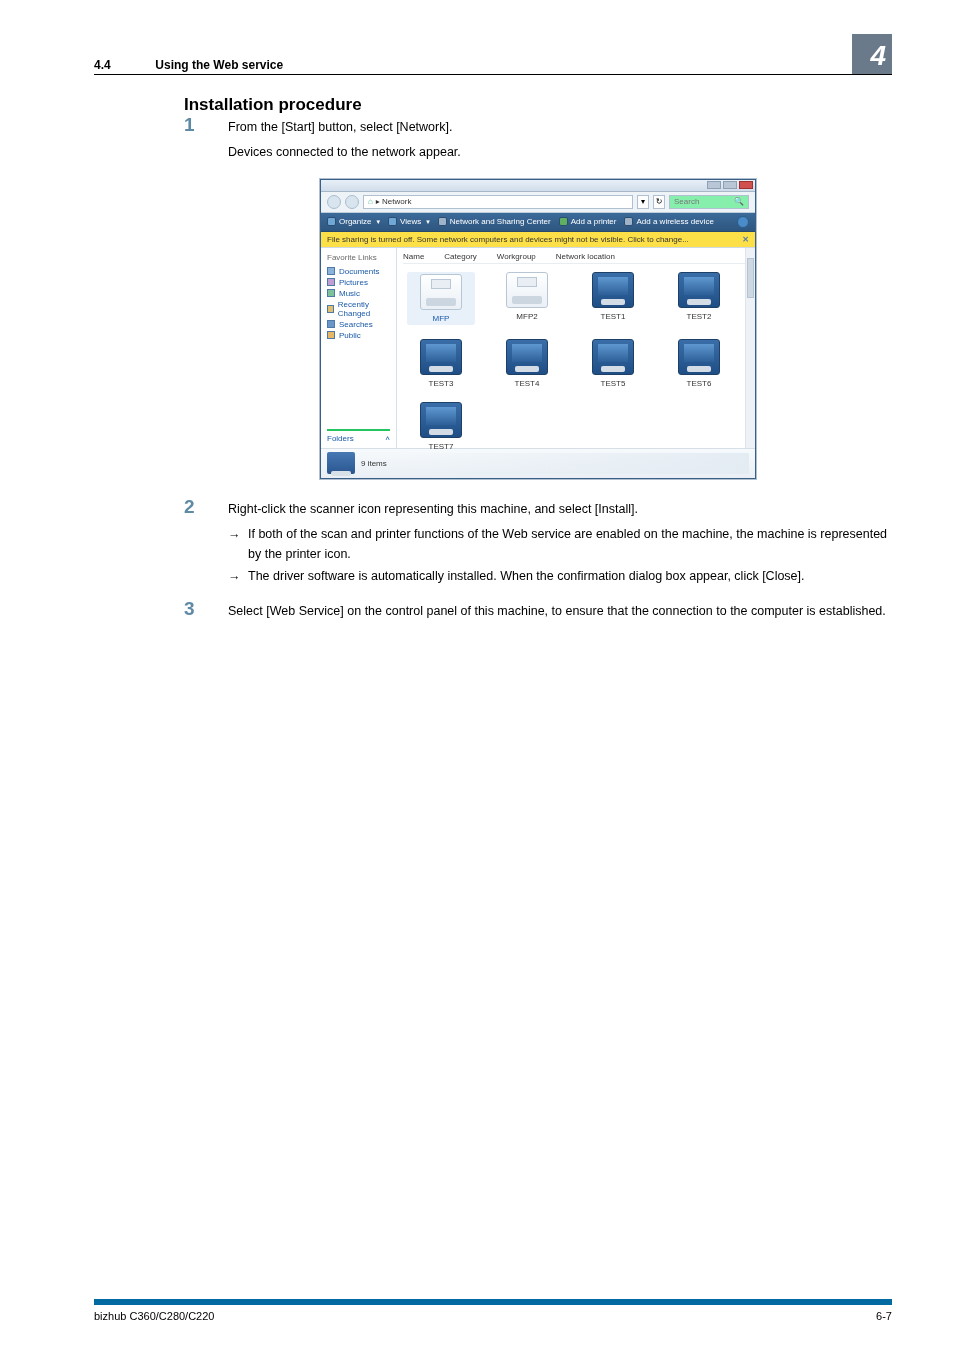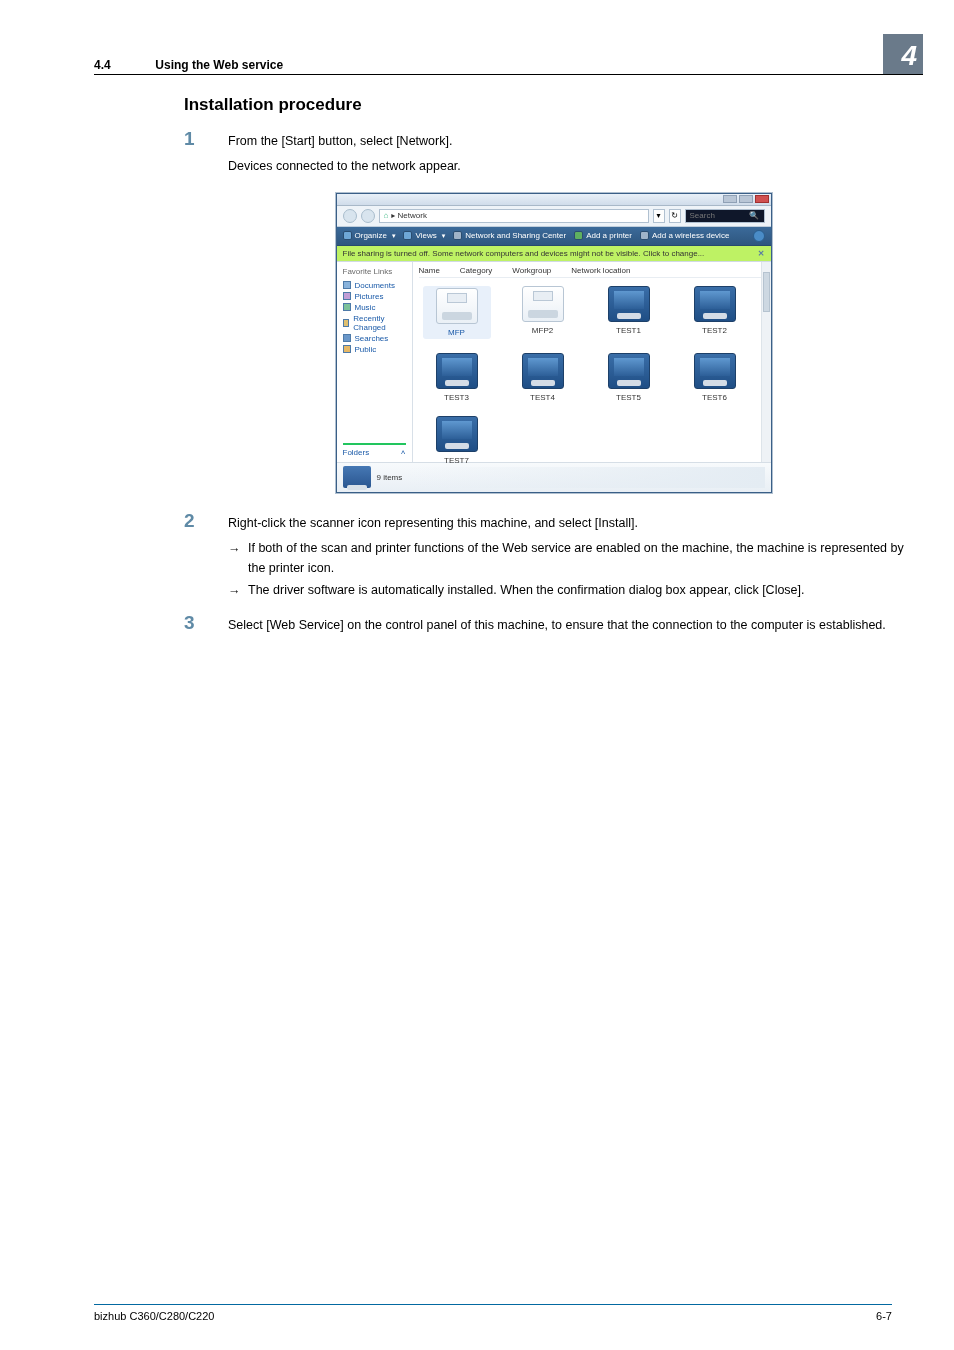--- a/index.html
+++ b/index.html
@@ -8,21 +8,21 @@
     background: #fff;
     width: 954px;
     height: 1350px;
     position: relative;
     color: #000;
   }
   .page {
     position: relative;
     width: 100%;
     height: 100%;
-    padding: 34px 31px 30px 94px;
+    padding: 34px 62px 30px 94px;
   }
   .header-row {
     display: flex;
     align-items: flex-end;
     justify-content: space-between;
     border-bottom: 1px solid #000;
     padding-bottom: 2px;
   }
   .header-left {
     font-size: 12px;
@@ -39,21 +39,20 @@
     font-weight: bold;
     text-align: right;
     padding-right: 6px;
     line-height: 44px;
     margin-bottom: -2px;
   }
   .content { margin-top: 20px; padding-left: 90px; }
   h2.section-title {
     font-size: 17px;
     font-weight: bold;
-    margin-bottom: 14px;
   }
   .step { display: flex; margin-bottom: 10px; }
   .step-num {
     color: #5f8aa6;
     font-size: 19px;
     font-weight: bold;
     width: 44px;
     flex-shrink: 0;
     line-height: 1.1;
   }
@@ -114,21 +113,21 @@
     border:1px solid #b0c0d0;
     display:flex;
     align-items:center;
     padding:0 4px;
     color:#333;
   }
   .addr-split { width:12px; text-align:center; border:1px solid #b0c0d0; height:14px; line-height:12px; background:#fdfdfd;}
   .search-box {
     width:80px;
     height:14px;
-    background:#0f172a;
+    background:#86efac;
     border:1px solid #b0c0d0;
     padding:0 4px;
     color:#777;
     display:flex; align-items:center; justify-content:space-between;
   }
   .mock-toolbar {
     background: linear-gradient(#3b6a9a,#2e567f);
     color:#fff;
     display:flex;
     align-items:center;
@@ -139,21 +138,21 @@
   }
   .mock-toolbar .tb { display:flex; align-items:center; gap:3px;}
   .tb-icon { width:9px; height:9px; background:#6fa7d6; border:1px solid #2a4d70; border-radius:2px;}
   .tb-icon.green { background:#5fb060;}
   .tb-icon.gray { background:#9fb3c8;}
   .tb-drop::after { content:"▾"; font-size:7px; margin-left:2px;}
   .mock-toolbar .spacer { flex:1;}
   .help-circle { width:12px; height:12px; border-radius:50%; background:#4a8cc7; border:1px solid #2a5d8d;}
 
   .mock-info {
-    background:#bef264;
+    background:#fde047;
     border-bottom:1px solid #d0dae4;
     padding:3px 6px;
     font-size:8px;
     color:#333;
     display:flex;
     justify-content:space-between;
   }
   .mock-info .x { color:#5a7da3; font-weight:bold;}
 
   .mock-body { display:flex; height:200px; }
@@ -210,21 +209,21 @@
   .mock-status .big-icon { width:28px; height:22px; background:linear-gradient(#4678b4,#2a5690); border-radius:2px; position:relative;}
   .mock-status .big-icon::after { content:""; position:absolute; bottom:-2px; left:4px; right:4px; height:5px; background:#d8e0e8; border-radius:2px;}
   .mock-status .txt { color:#333;}
   .mock-status .fade { flex:1; height:100%; background:linear-gradient(90deg, transparent, #e4ecf3);}
 
   .footer {
     position: absolute;
     bottom: 28px;
     left: 94px;
     right: 62px;
-    border-top: 1px solid #0369a1;
+    border-top: 6px solid #0369a1;
     padding-top: 5px;
     display: flex;
     justify-content: space-between;
     font-size: 11px;
   }
 </style>
 </head>
 <body>
 
 <div class="page">

